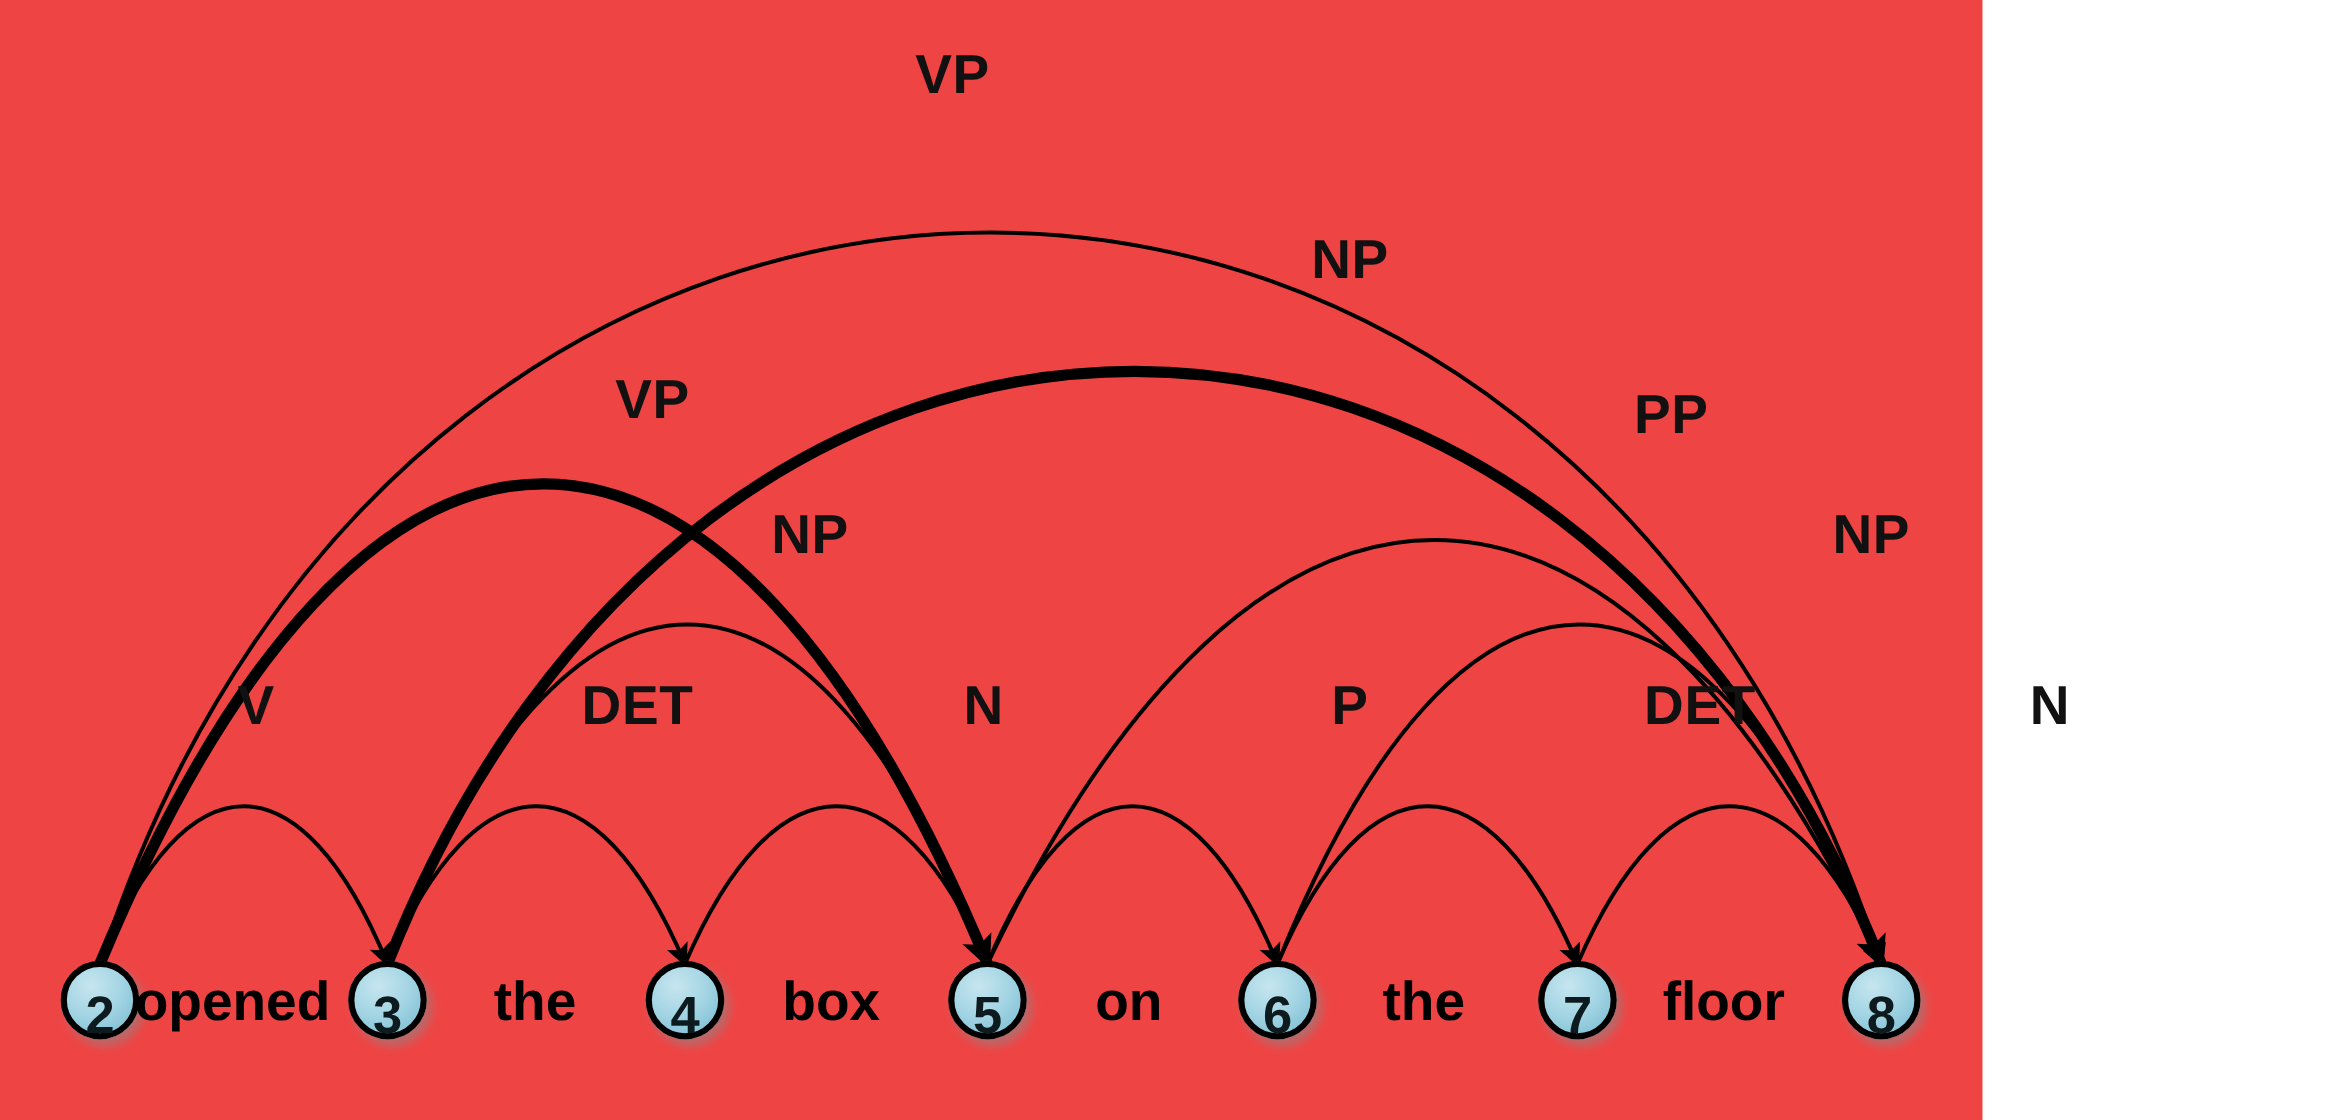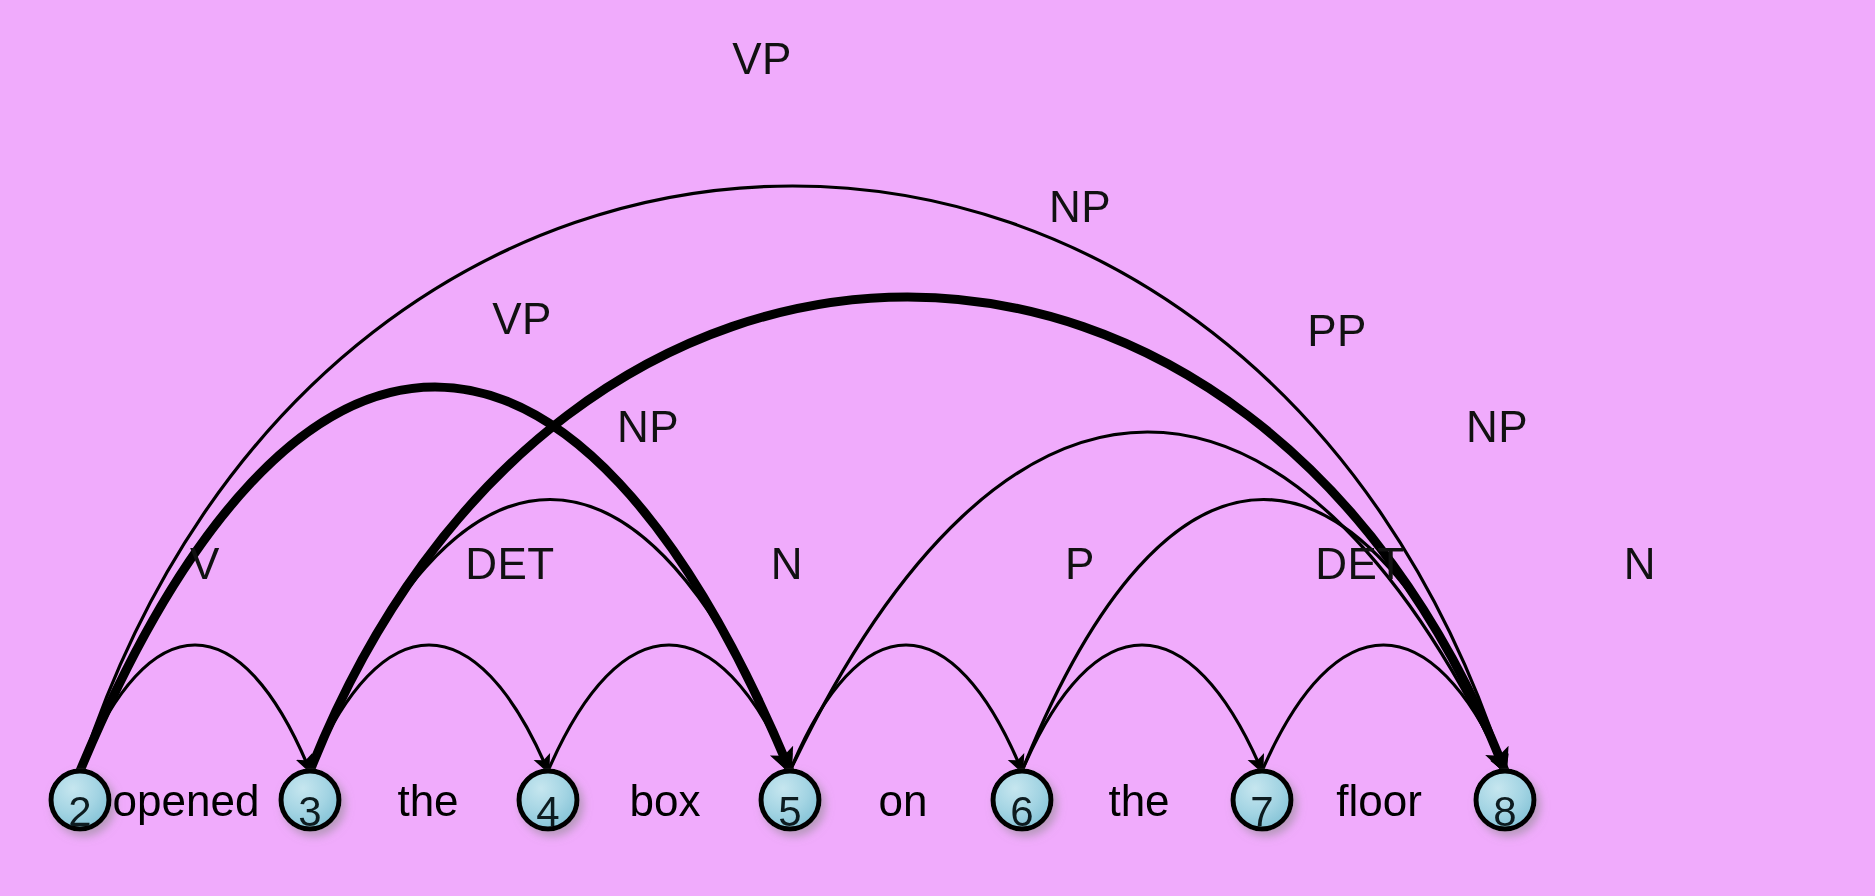--- a/index.html
+++ b/index.html
@@ -1,17 +1,17 @@
 <!DOCTYPE html>
 <html><head>
 <meta charset="utf-8">
 <style>
   html,body{margin:0;padding:0;background:#ffffff;}
   body{width:1875px;height:896px;overflow:hidden;font-family:"Liberation Sans",sans-serif;}
-  #stage{position:relative;width:1875px;height:896px;background:#f0abfc;}
+  #stage{position:relative;width:1586px;height:896px;background:#ef4444;font-weight:bold;}
   svg#arcs{position:absolute;left:0;top:0;width:1875px;height:896px;}
   .arc-path{fill:none;stroke:#000000;}
   .arc-thin{stroke-width:3.2;}
   .arc-bold{stroke-width:9;}
   .arc-label{font-family:"Liberation Sans",sans-serif;font-size:44px;fill:#111111;text-anchor:middle;letter-spacing:.5px;}
   .node-circle{fill:url(#nodeGrad);stroke:#000000;stroke-width:5;}
   .node-num{font-family:"Liberation Sans",sans-serif;font-size:42px;fill:#0d1b1f;text-anchor:middle;dominant-baseline:middle;}
   .word-text{font-family:"Liberation Sans",sans-serif;font-size:44px;fill:#000000;text-anchor:middle;}
 </style>
 </head>

